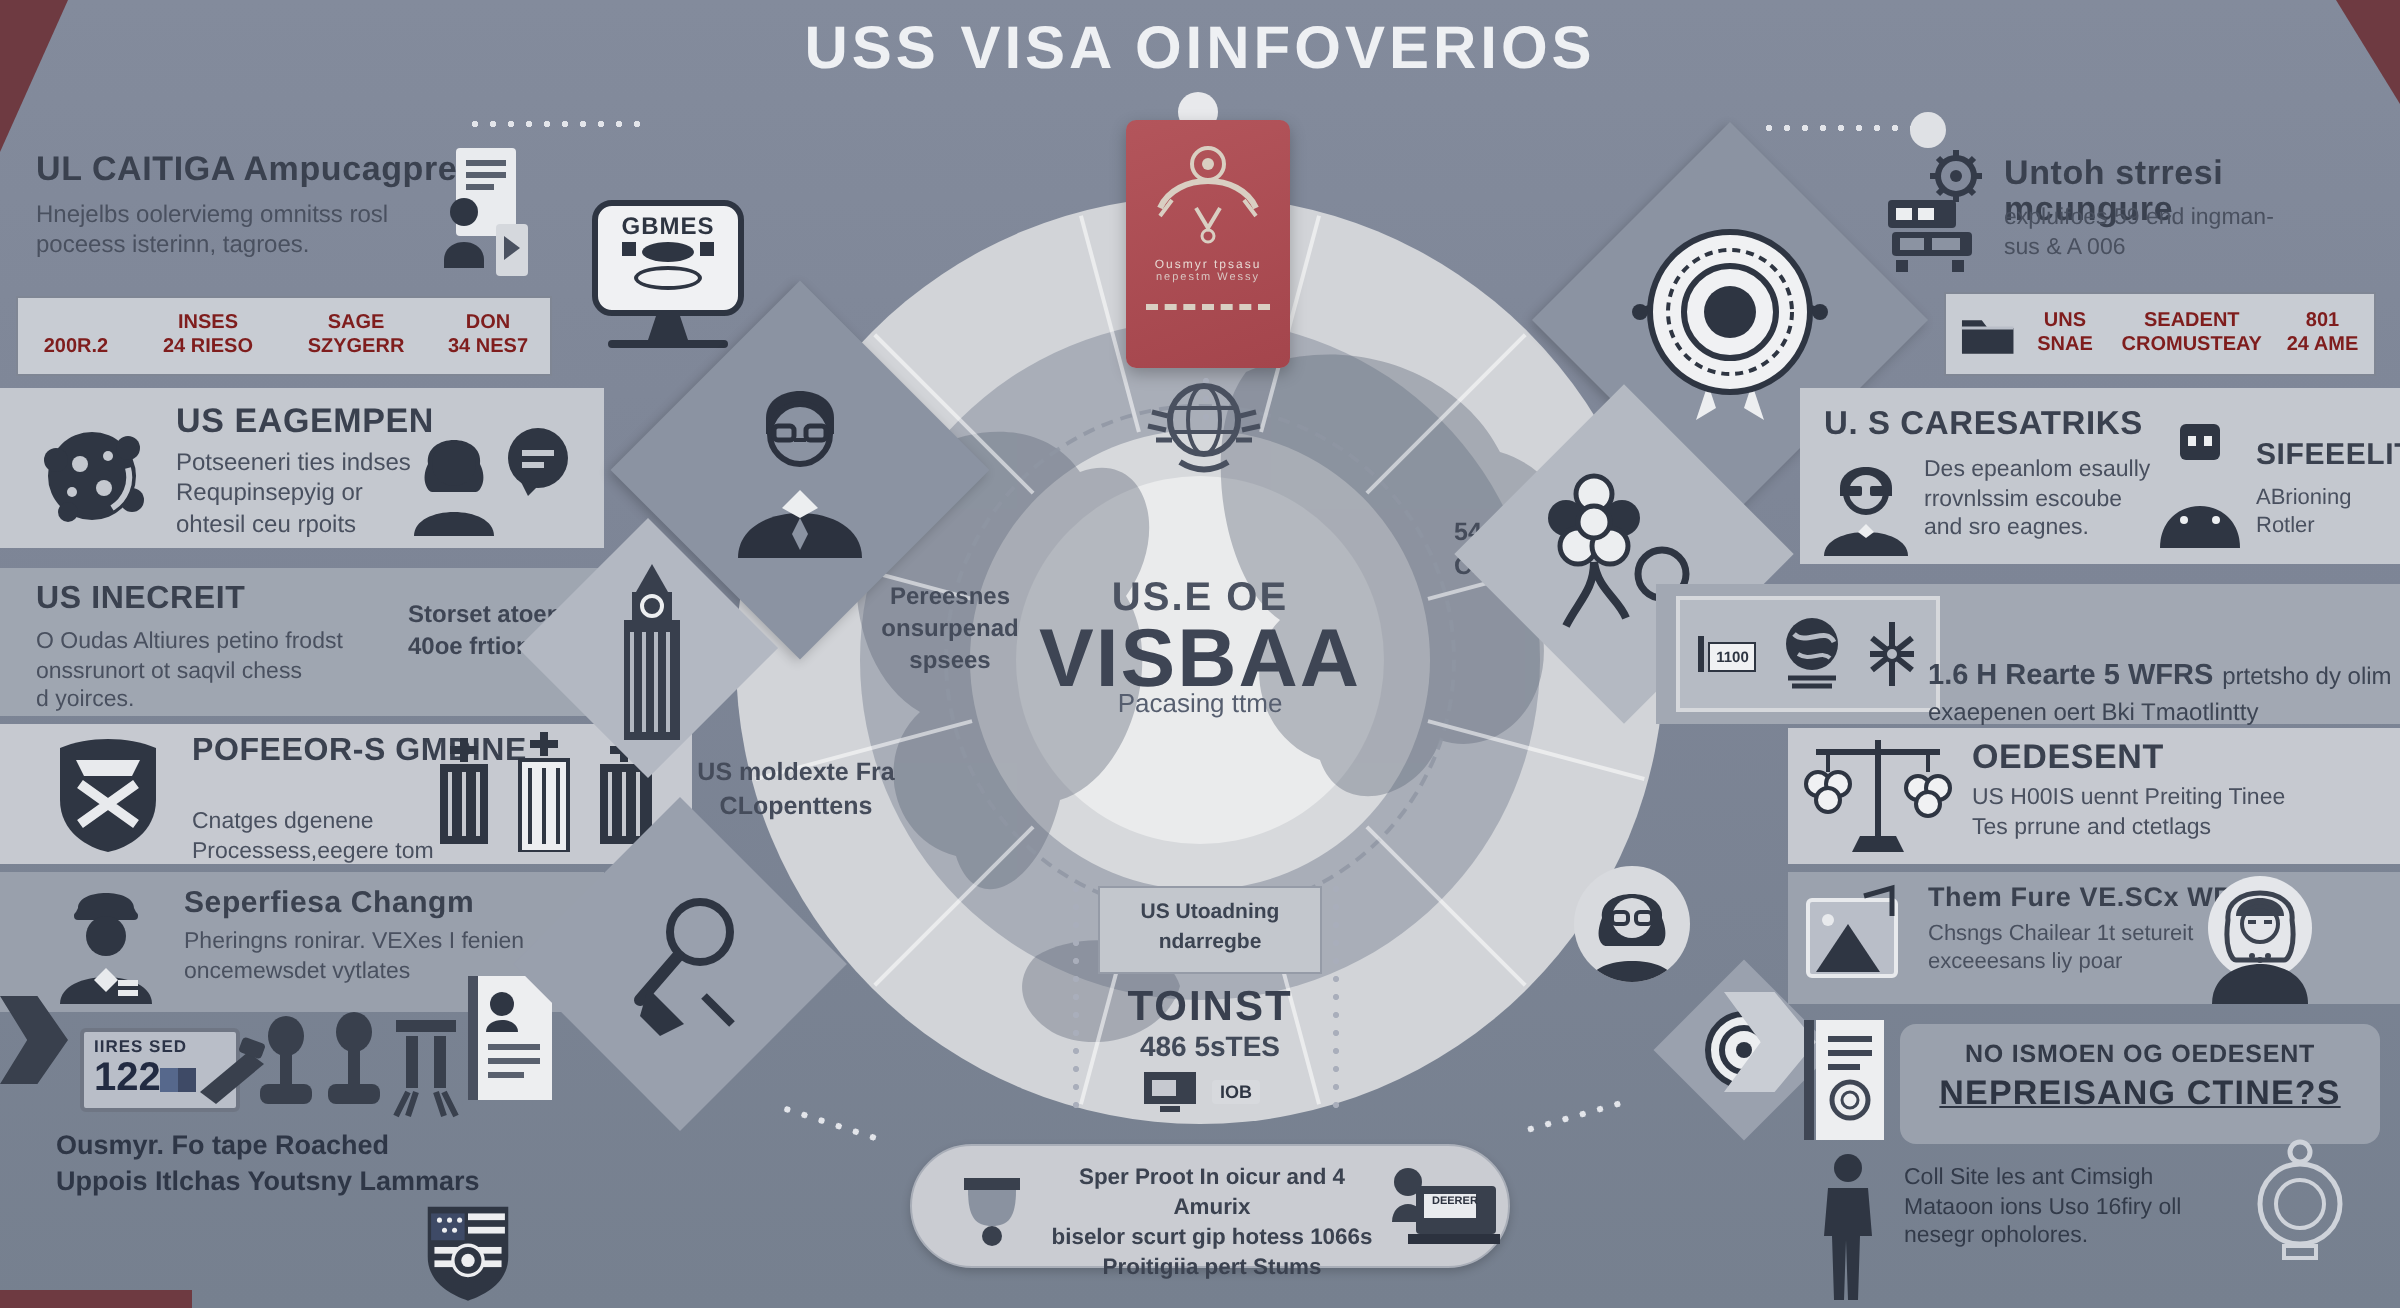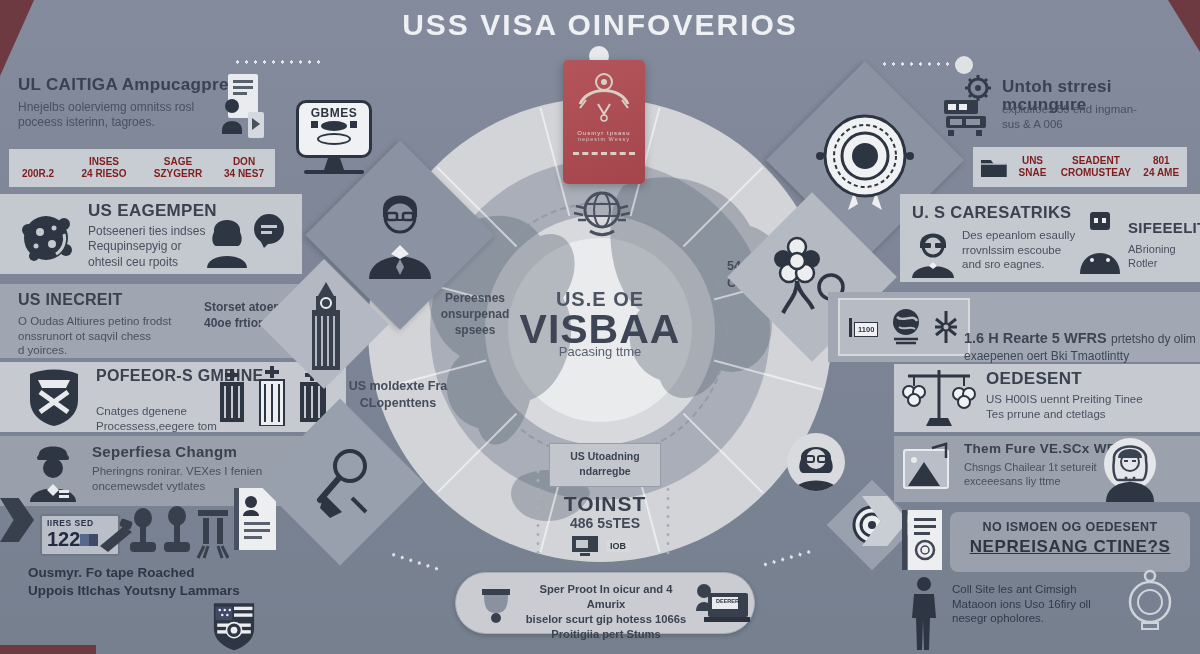--- a/index.html
+++ b/index.html
@@ -536,21 +536,21 @@
   <div class="rband" style="top:436px;height:66px;width:306px;background:#9ba2ae;"></div>
   <svg class="abs" style="left:902px;top:442px;" width="52" height="50" viewBox="0 0 52 50">
     <rect x="2" y="8" width="44" height="38" rx="2" fill="#b9bec8" stroke="#e8eaed" stroke-width="2"></rect>
     <path d="M6,44 L22,20 L38,44 Z" fill="#2f3643"></path>
     <circle cx="12" cy="18" r="3" fill="#e8eaed"></circle>
     <path d="M30,6 l14,-4 v14" stroke="#2f3643" stroke-width="2.5" fill="none"></path>
   </svg>
   <div class="abs h1" style="left:964px;top:442px;font-size:13.5px;">Them Fure VE.SCx WRS</div>
   <div class="abs sub" style="left:964px;top:460px;font-size:11px;">
     <div>Chsngs Chailear 1t setureit</div>
-    <div>exceeesans liy ttme</div>
+    <div>exceeesans liy poar</div>
   </div>
   <svg class="abs" style="left:1098px;top:434px;" width="64" height="68" viewBox="0 0 64 68">
     <circle cx="32" cy="30" r="26" fill="#e4e6ea"></circle>
     <path d="M16,26 C14,8 50,8 48,26 C50,40 46,46 44,46 L20,46 C18,46 14,40 16,26 Z" fill="none" stroke="#3c4350" stroke-width="2.5"></path>
     <path d="M20,24 C20,12 44,12 44,24" fill="#3c4350"></path>
     <circle cx="32" cy="28" r="9" fill="none" stroke="#3c4350" stroke-width="2"></circle>
     <path d="M26,27 h4 M34,27 h4" stroke="#3c4350" stroke-width="2"></path>
     <circle cx="28" cy="44" r="1.5" fill="#3c4350"></circle>
       <circle cx="32" cy="46" r="1.5" fill="#3c4350"></circle>
       <circle cx="36" cy="44" r="1.5" fill="#3c4350"></circle>

